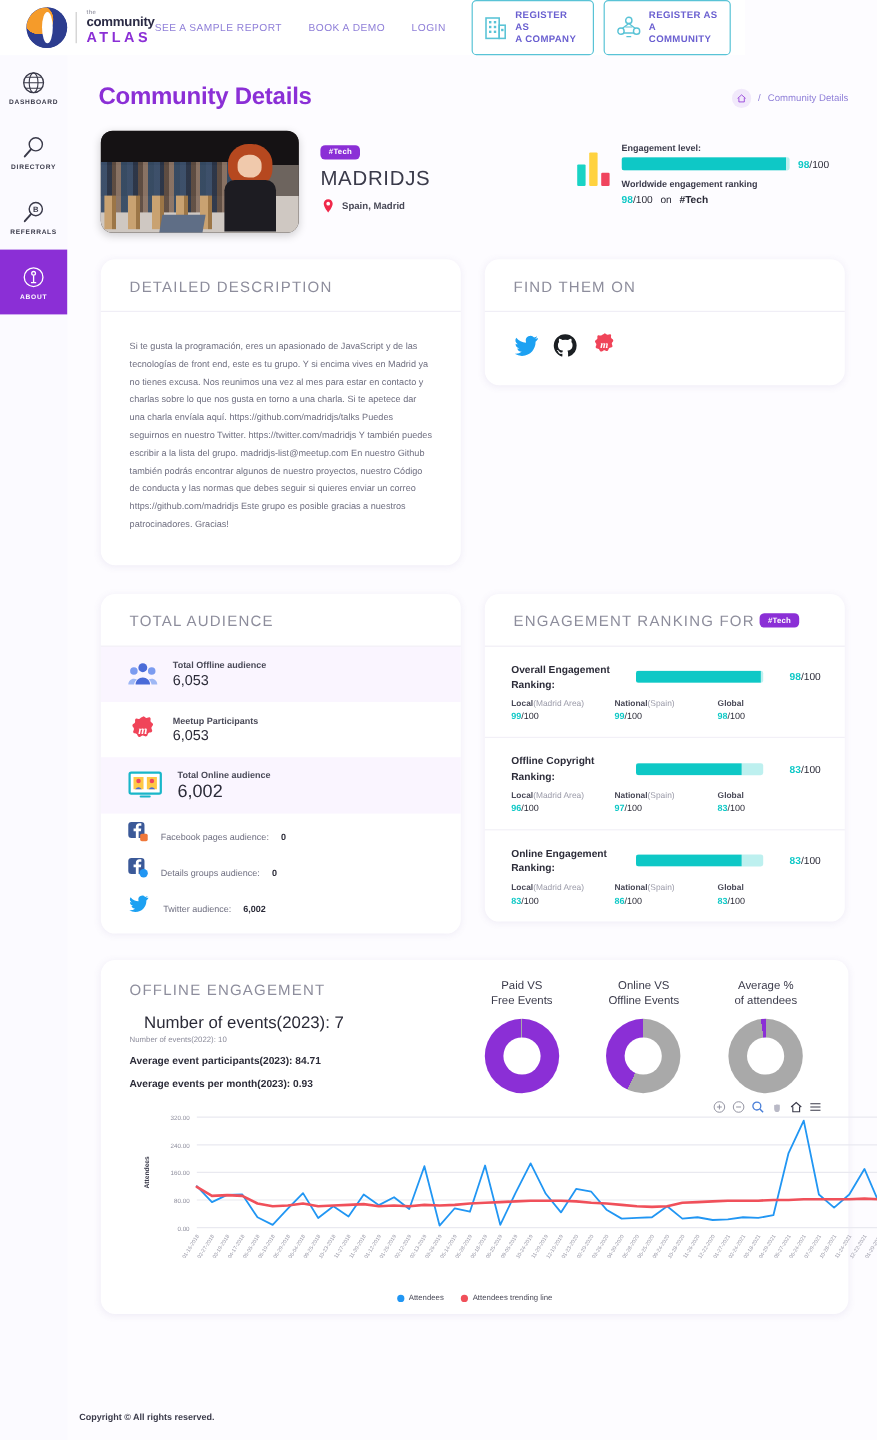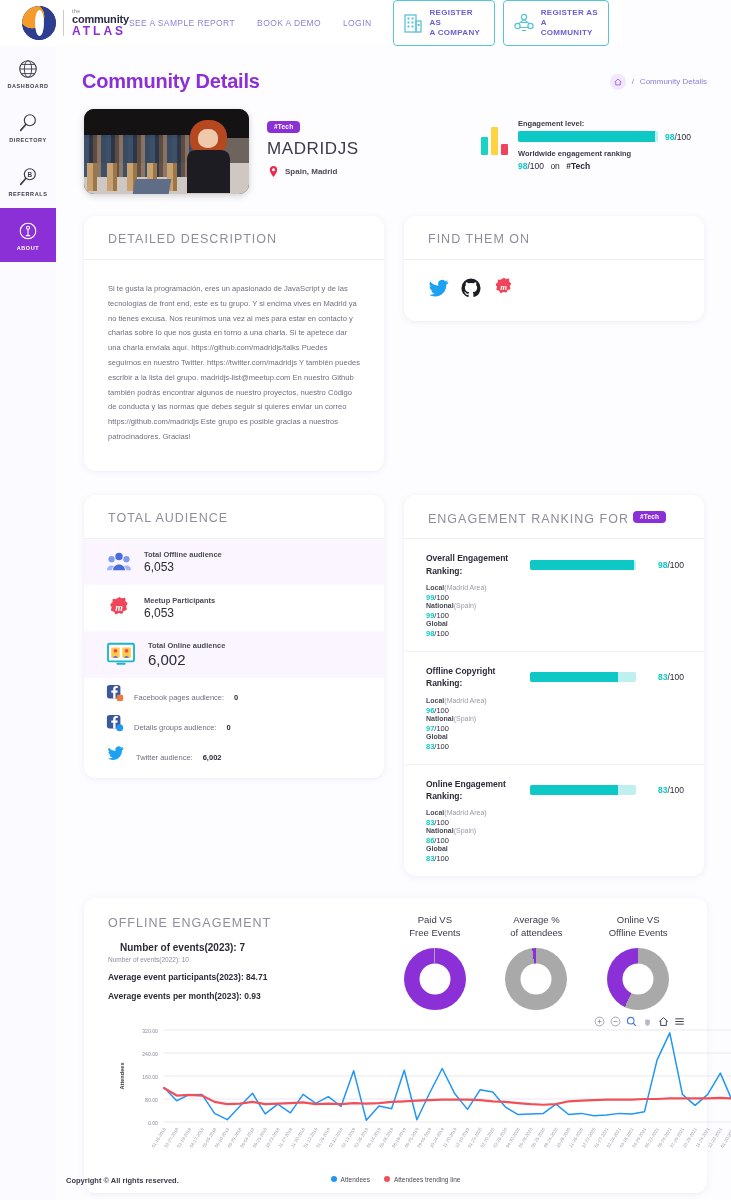--- a/index.html
+++ b/index.html
@@ -126,33 +126,33 @@
 
   
   .rank-blk{ padding:13px 20px 13px 22px; border-bottom:1px solid #f2f0f7; }
   .rank-blk:last-child{ border-bottom:none; }
   .rank-top{ display:flex; align-items:center; gap:8px; }
   .rank-name{ font-size:8.5px; color:#2b2b38; font-weight:700; width:96px; line-height:1.45;}
   .rank-bar{ flex:1; height:10px; background:#bdf0ef; border-radius:2px; overflow:hidden; }
   .rank-bar span{ display:block;height:100%;background:#0ec8c6;}
   .rank-num{ font-size:8.5px; color:#2b2b38; width:40px; text-align:right;}
   .rank-num b{ color:#0ec8c6; font-weight:600;}
-  .rank-cols{ display:flex; margin-top:7px;flex-direction:column; }
+  .rank-cols{ display:flex; margin-top:7px; }
   .rank-col{ flex:1; }
   .rank-col .k{ font-size:7px; color:#9a9aa8; }
   .rank-col .k b{ color:#4a4a58; font-weight:600;}
   .rank-col .v{ font-size:7.5px; color:#2b2b38; margin-top:2px;}
   .rank-col .v b{ color:#0ec8c6; font-weight:600;}
 
   
   .offline-card{ margin:22px 24px 0 28px; }
   .off-top{ display:flex; padding:0 0 4px 0;justify-content:flex-end; }
   .off-left{ width:300px; padding:18px 0 0 24px; }
   .off-stats{ margin-top:12px; }
-  .off-stats .l1{ font-size:10px; color:#2b2b38; font-weight:700;padding-left:12px; }
+  .off-stats .l1{ font-size:14px; color:#2b2b38; font-weight:400;padding-left:12px; }
   .off-stats .l2{ font-size:6.5px; color:#8d8d9c; margin-top:3px;}
   .off-stats .l3{ font-size:8.5px; color:#2b2b38; font-weight:600; margin-top:9px;}
   .off-right{ flex:1; display:flex; justify-content:space-around; padding:16px 18px 0 0; }
   .donut-item{ text-align:center; width:96px; }
   .donut-title{ font-size:9.5px; color:#3a3a4a; line-height:1.35; }
   .donut{ width:62px; height:62px; border-radius:50%; margin:8px auto 0; position:relative;}
   .donut:after{ content:""; position:absolute; left:50%; top:50%; transform:translate(-50%,-50%);
     width:31px; height:31px; border-radius:50%; background:#fff; }
 
   
@@ -522,31 +522,31 @@
         <div class="off-right">
           <div class="donut-item">
             <div class="donut-title">
               <div>Paid VS</div>
               <div>Free Events</div>
             </div>
             <div class="donut" id="donut0" style="background: conic-gradient(rgb(139, 47, 214) 0deg, rgb(139, 47, 214) 358.2deg, rgb(169, 169, 169) 358.2deg, rgb(169, 169, 169) 360deg);"></div>
           </div>
           <div class="donut-item">
             <div class="donut-title">
+              <div>Online VS</div>
+              <div>Offline Events</div>
+            </div>
+            <div class="donut" id="donut1" style="background: conic-gradient(rgb(169, 169, 169) 0deg, rgb(169, 169, 169) 205.2deg, rgb(139, 47, 214) 205.2deg, rgb(139, 47, 214) 360deg);"></div>
+          </div>
+          <div class="donut-item">
+            <div class="donut-title">
               <div>Average %</div>
               <div>of attendees</div>
             </div>
             <div class="donut" id="donut2" style="background: conic-gradient(rgb(169, 169, 169) 0deg, rgb(169, 169, 169) 352.8deg, rgb(139, 47, 214) 352.8deg, rgb(139, 47, 214) 360deg);"></div>
-          </div>
-          <div class="donut-item">
-            <div class="donut-title">
-              <div>Online VS</div>
-              <div>Offline Events</div>
-            </div>
-            <div class="donut" id="donut1" style="background: conic-gradient(rgb(169, 169, 169) 0deg, rgb(169, 169, 169) 205.2deg, rgb(139, 47, 214) 205.2deg, rgb(139, 47, 214) 360deg);"></div>
           </div>
         </div>
       </div>
 
       <div class="chart-wrap">
         <div class="chart-tools">
           <svg width="11" height="11" viewBox="0 0 14 14">
               <circle cx="7" cy="7" r="5.6" fill="none" stroke="#8d8d9c" stroke-width="1"></circle>
               <path d="M4.4 7h5.2M7 4.4v5.2" stroke="#8d8d9c" stroke-width="1"></path>
             </svg>

